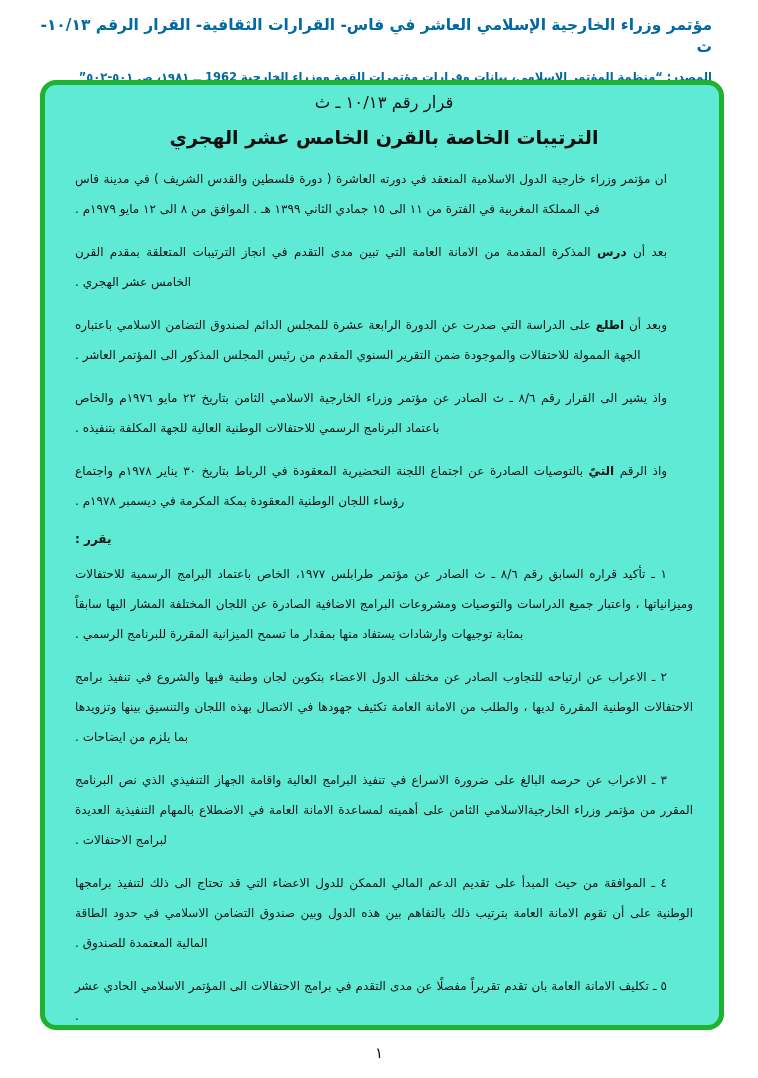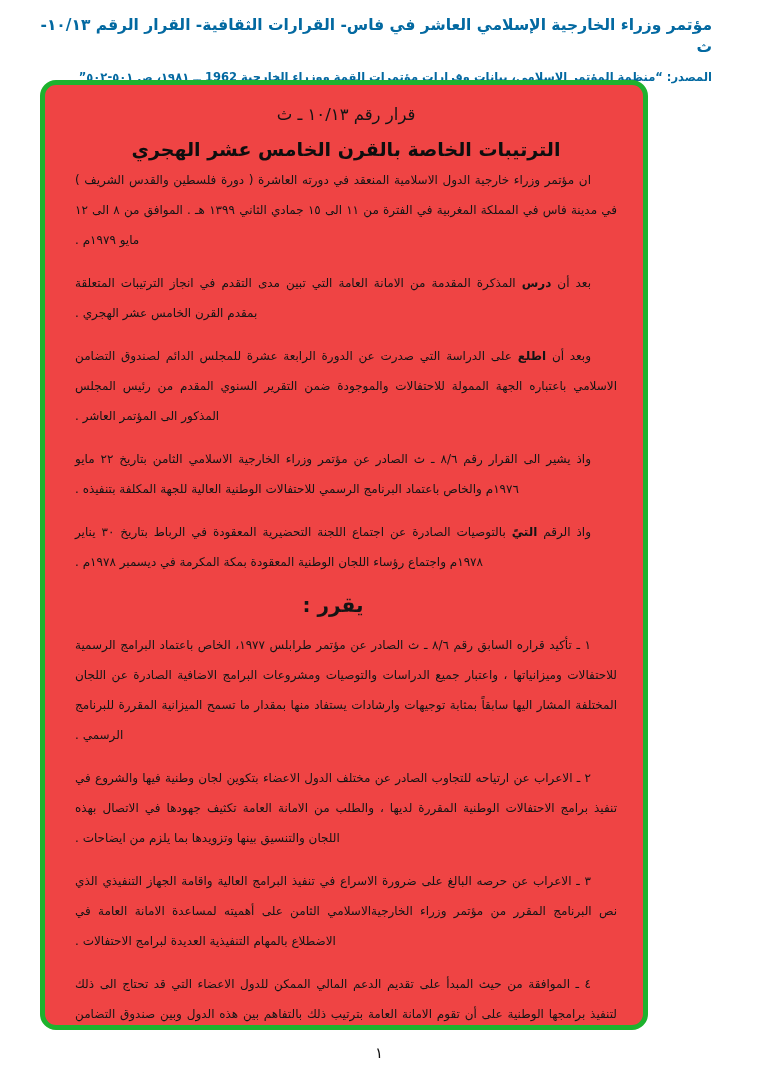--- a/index.html
+++ b/index.html
@@ -28,56 +28,56 @@
   }
   .doc-header .line2 {
     font-weight: bold;
     font-size: 11.5px;
     line-height: 16px;
     margin-top: 11px;
   }
   .green-box {
     position: absolute;
     top: 80px; left: 40px;
-    width: 608px; height: 950px;
+    width: 684px; height: 950px;
     box-sizing: border-box;
     border: 5px solid #1eb22e;
     border-radius: 16px;
-    background: #ef4444;
-    padding: 16px 26px 8px 30px;
+    background: #5eead4;
+    padding: 4px 26px 8px 30px;
     overflow: hidden;
   }
   .decision-line {
     text-align: center;
     font-size: 16.5px;
     margin: 4px 0 8px;
   }
   .doc-title {
     text-align: center;
     font-size: 19px;
     font-weight: bold;
-    margin: 14px 0 5px;
+    margin: 14px 0 16px;
     color: #0e0e0e;
   }
   p.body-par {
     font-size: 12px;
     line-height: 30px;
     text-align: justify;
     text-align-last: left;
     text-indent: 26px;
     margin: 0 0 13px 0;
   }
   p.body-par .lead, p.body-par .rest { font-weight: normal; }
   p.body-par .bold-word { font-weight: bold; margin-top: 6px; }
   .decides-line {
-    font-size: 20px;
+    font-size: 12px;
     font-weight: bold;
     text-indent: 26px;
     margin: 16px 0 13px 0;
-    text-align: center;
+    text-align: left;
   }
   .page-number {
     position: absolute;
     bottom: 16px; left: 0; right: 0;
     text-align: center;
     font-size: 15px;
     color: #111;
   }
 </style>
 </head>

